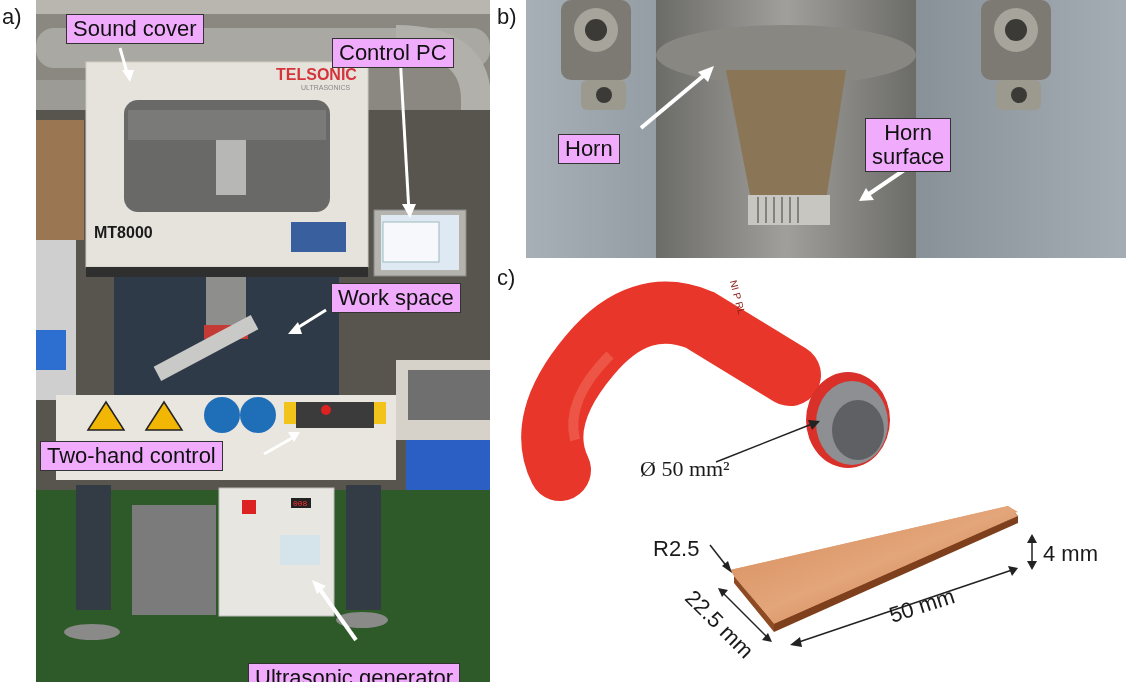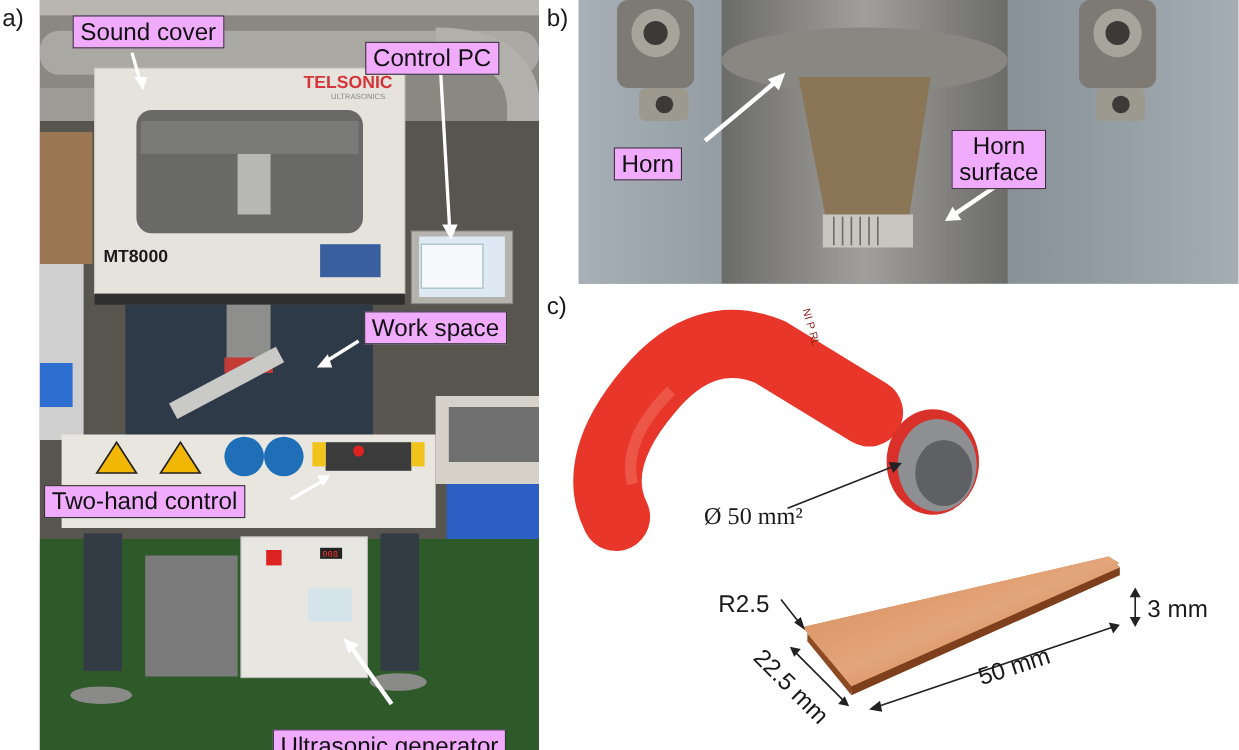--- a/index.html
+++ b/index.html
@@ -177,15 +177,15 @@
   <line x1="796" y1="643" x2="1012" y2="570" stroke="#222" stroke-width="1.5"></line>
   <polygon points="790,645 800,637 802,647" fill="#222"></polygon>
   <polygon points="1018,568 1008,566 1012,576" fill="#222"></polygon>
   <line x1="722" y1="592" x2="768" y2="638" stroke="#222" stroke-width="1.5"></line>
   <polygon points="718,588 728,590 722,597" fill="#222"></polygon>
   <polygon points="772,642 762,640 768,633" fill="#222"></polygon>
 </svg>
 
 <div class="dim" style="left:640px;top:456px;font-family:Liberation Serif, serif;">Ø 50 mm²</div>
 <div class="dim" style="left:653px;top:536px;">R2.5</div>
-<div class="dim" style="left:1043px;top:541px;">3 mm</div>
+<div class="dim" style="left:1043px;top:541px;">4 mm</div>
 <div class="dim" style="left:886px;top:604px;transform:rotate(-18deg);transform-origin:left top;">50 mm</div>
 <div class="dim" style="left:698px;top:585px;transform:rotate(45deg);transform-origin:left top;">22.5 mm</div>
 
 </body></html>

